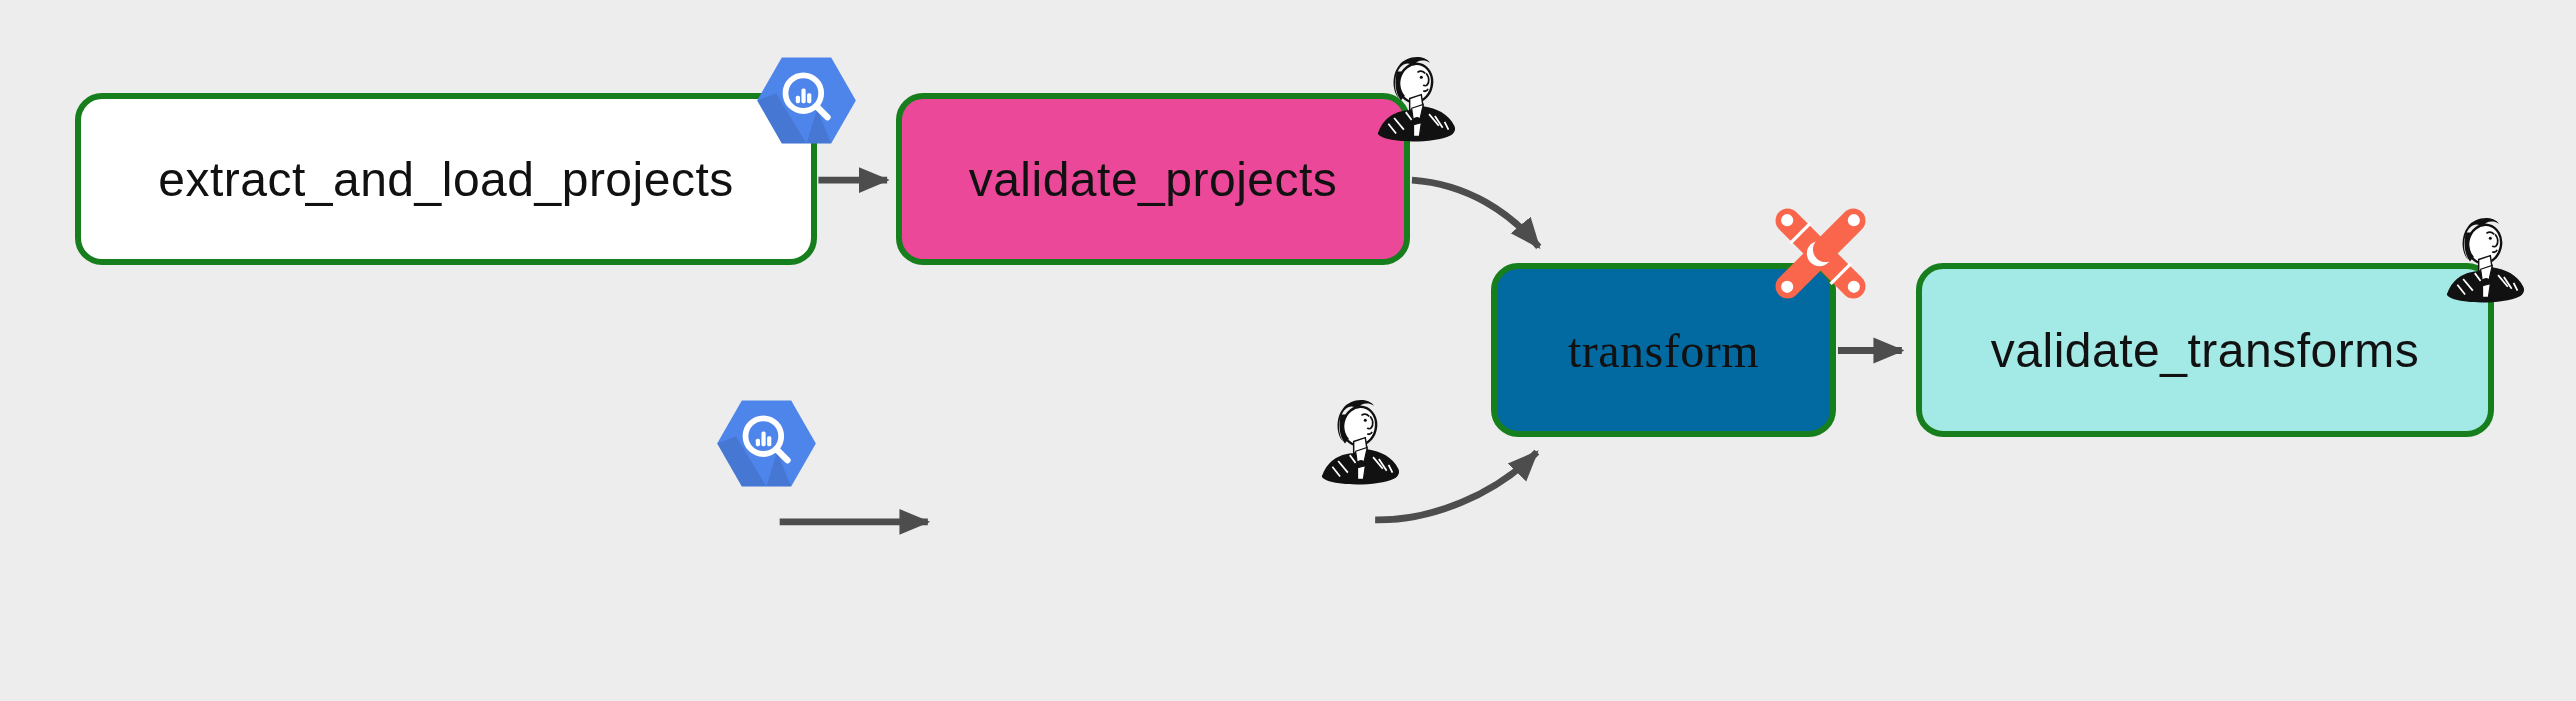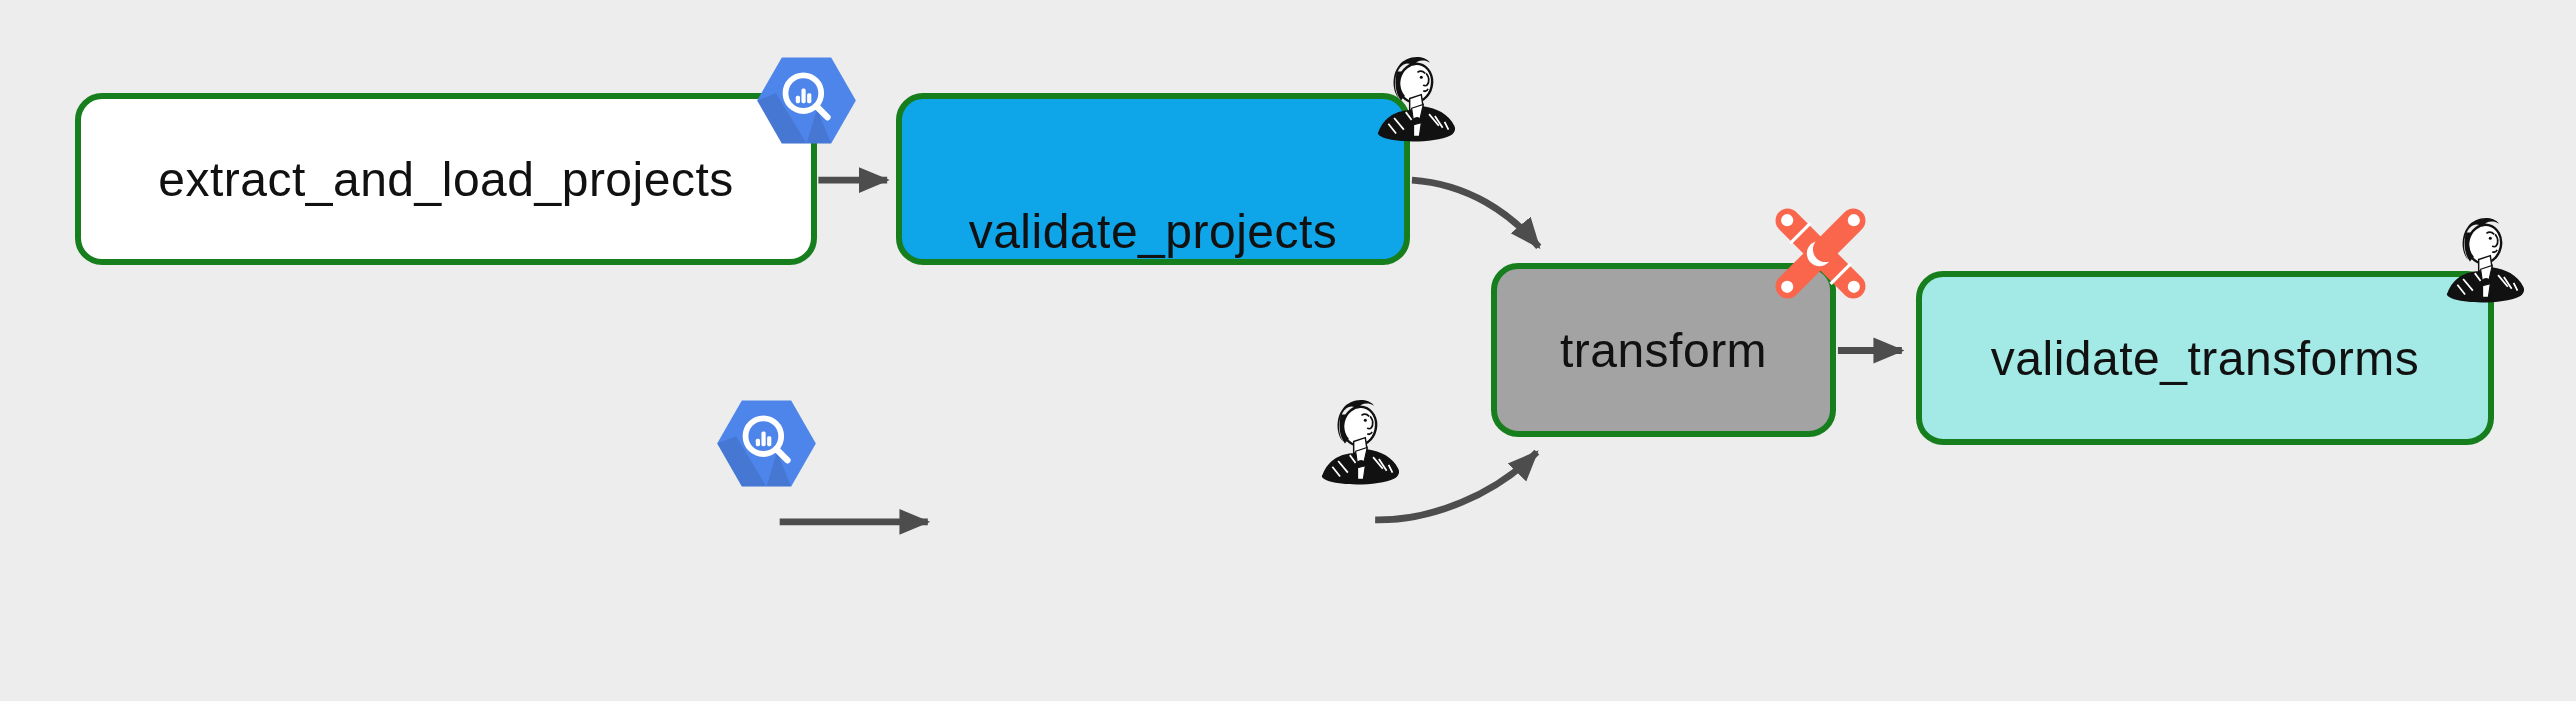--- a/index.html
+++ b/index.html
@@ -39,31 +39,31 @@
     <path d="M 805 539 L 958 539" fill="none" stroke-width="7" marker-end="url(#arrow)" stroke="#4d4d4d"></path>
     <path d="M 1458 186 C 1516 190, 1560 220, 1589 255" fill="none" stroke-width="7" marker-end="url(#arrow)" stroke="#4d4d4d"></path>
     <path d="M 1420 537 C 1478 538, 1544 511, 1587 467" fill="none" stroke-width="7" marker-end="url(#arrow)" stroke="#4d4d4d"></path>
     <path d="M 1898 362 L 1964 362" fill="none" stroke-width="7" marker-end="url(#arrow)" stroke="#4d4d4d"></path>
   </svg>
 
   <div class="task-node" style="left: 75px; top: 93px; width: 742px; height: 172px; background: rgb(255, 255, 255);">
     <span>extract_and_load_projects</span>
   </div>
 
-  <div class="task-node" style="left: 896px; top: 93px; width: 514px; height: 172px; background: #0ea5e9; align-items: flex-end;">
+  <div class="task-node" style="left: 896px; top: 93px; width: 514px; height: 172px; background: #ec4899;">
     <span>validate_projects</span>
   </div>
 
 
 
-  <div class="task-node" style="left: 1491px; top: 263px; width: 345px; height: 174px; background: #a3a3a3;">
+  <div class="task-node" style="left: 1491px; top: 263px; width: 345px; height: 174px; background: #0369a1; font-family: Liberation Serif, serif;">
     <span>transform</span>
   </div>
 
-  <div class="task-node" style="left: 1916px; top: 263px; width: 578px; height: 174px; background: rgb(163, 233, 230); margin-top: 8px;">
+  <div class="task-node" style="left: 1916px; top: 263px; width: 578px; height: 174px; background: rgb(163, 233, 230);">
     <span>validate_transforms</span>
   </div>
 
   <svg class="icon" style="left:754px;top:48px;" width="105" height="105" viewBox="0 0 100 100">
     <polygon points="3,50 26.5,9 73.5,9 97,50 73.5,91 26.5,91" fill="#4e85eb"></polygon>
     <polygon points="3,50 26.5,91 50,91 21,43" fill="rgba(0,0,0,0.10)"></polygon>
     <polygon points="60,58 73.5,91 50,91" fill="rgba(0,0,0,0.10)"></polygon>
     <circle cx="47" cy="43" r="17" fill="none" stroke="#ffffff" stroke-width="5.5"></circle>
     <rect x="39.8" y="45.5" width="4" height="7" rx="1.5" fill="#ffffff"></rect>
     <rect x="45.2" y="38.5" width="4" height="14" rx="1.5" fill="#ffffff"></rect>

